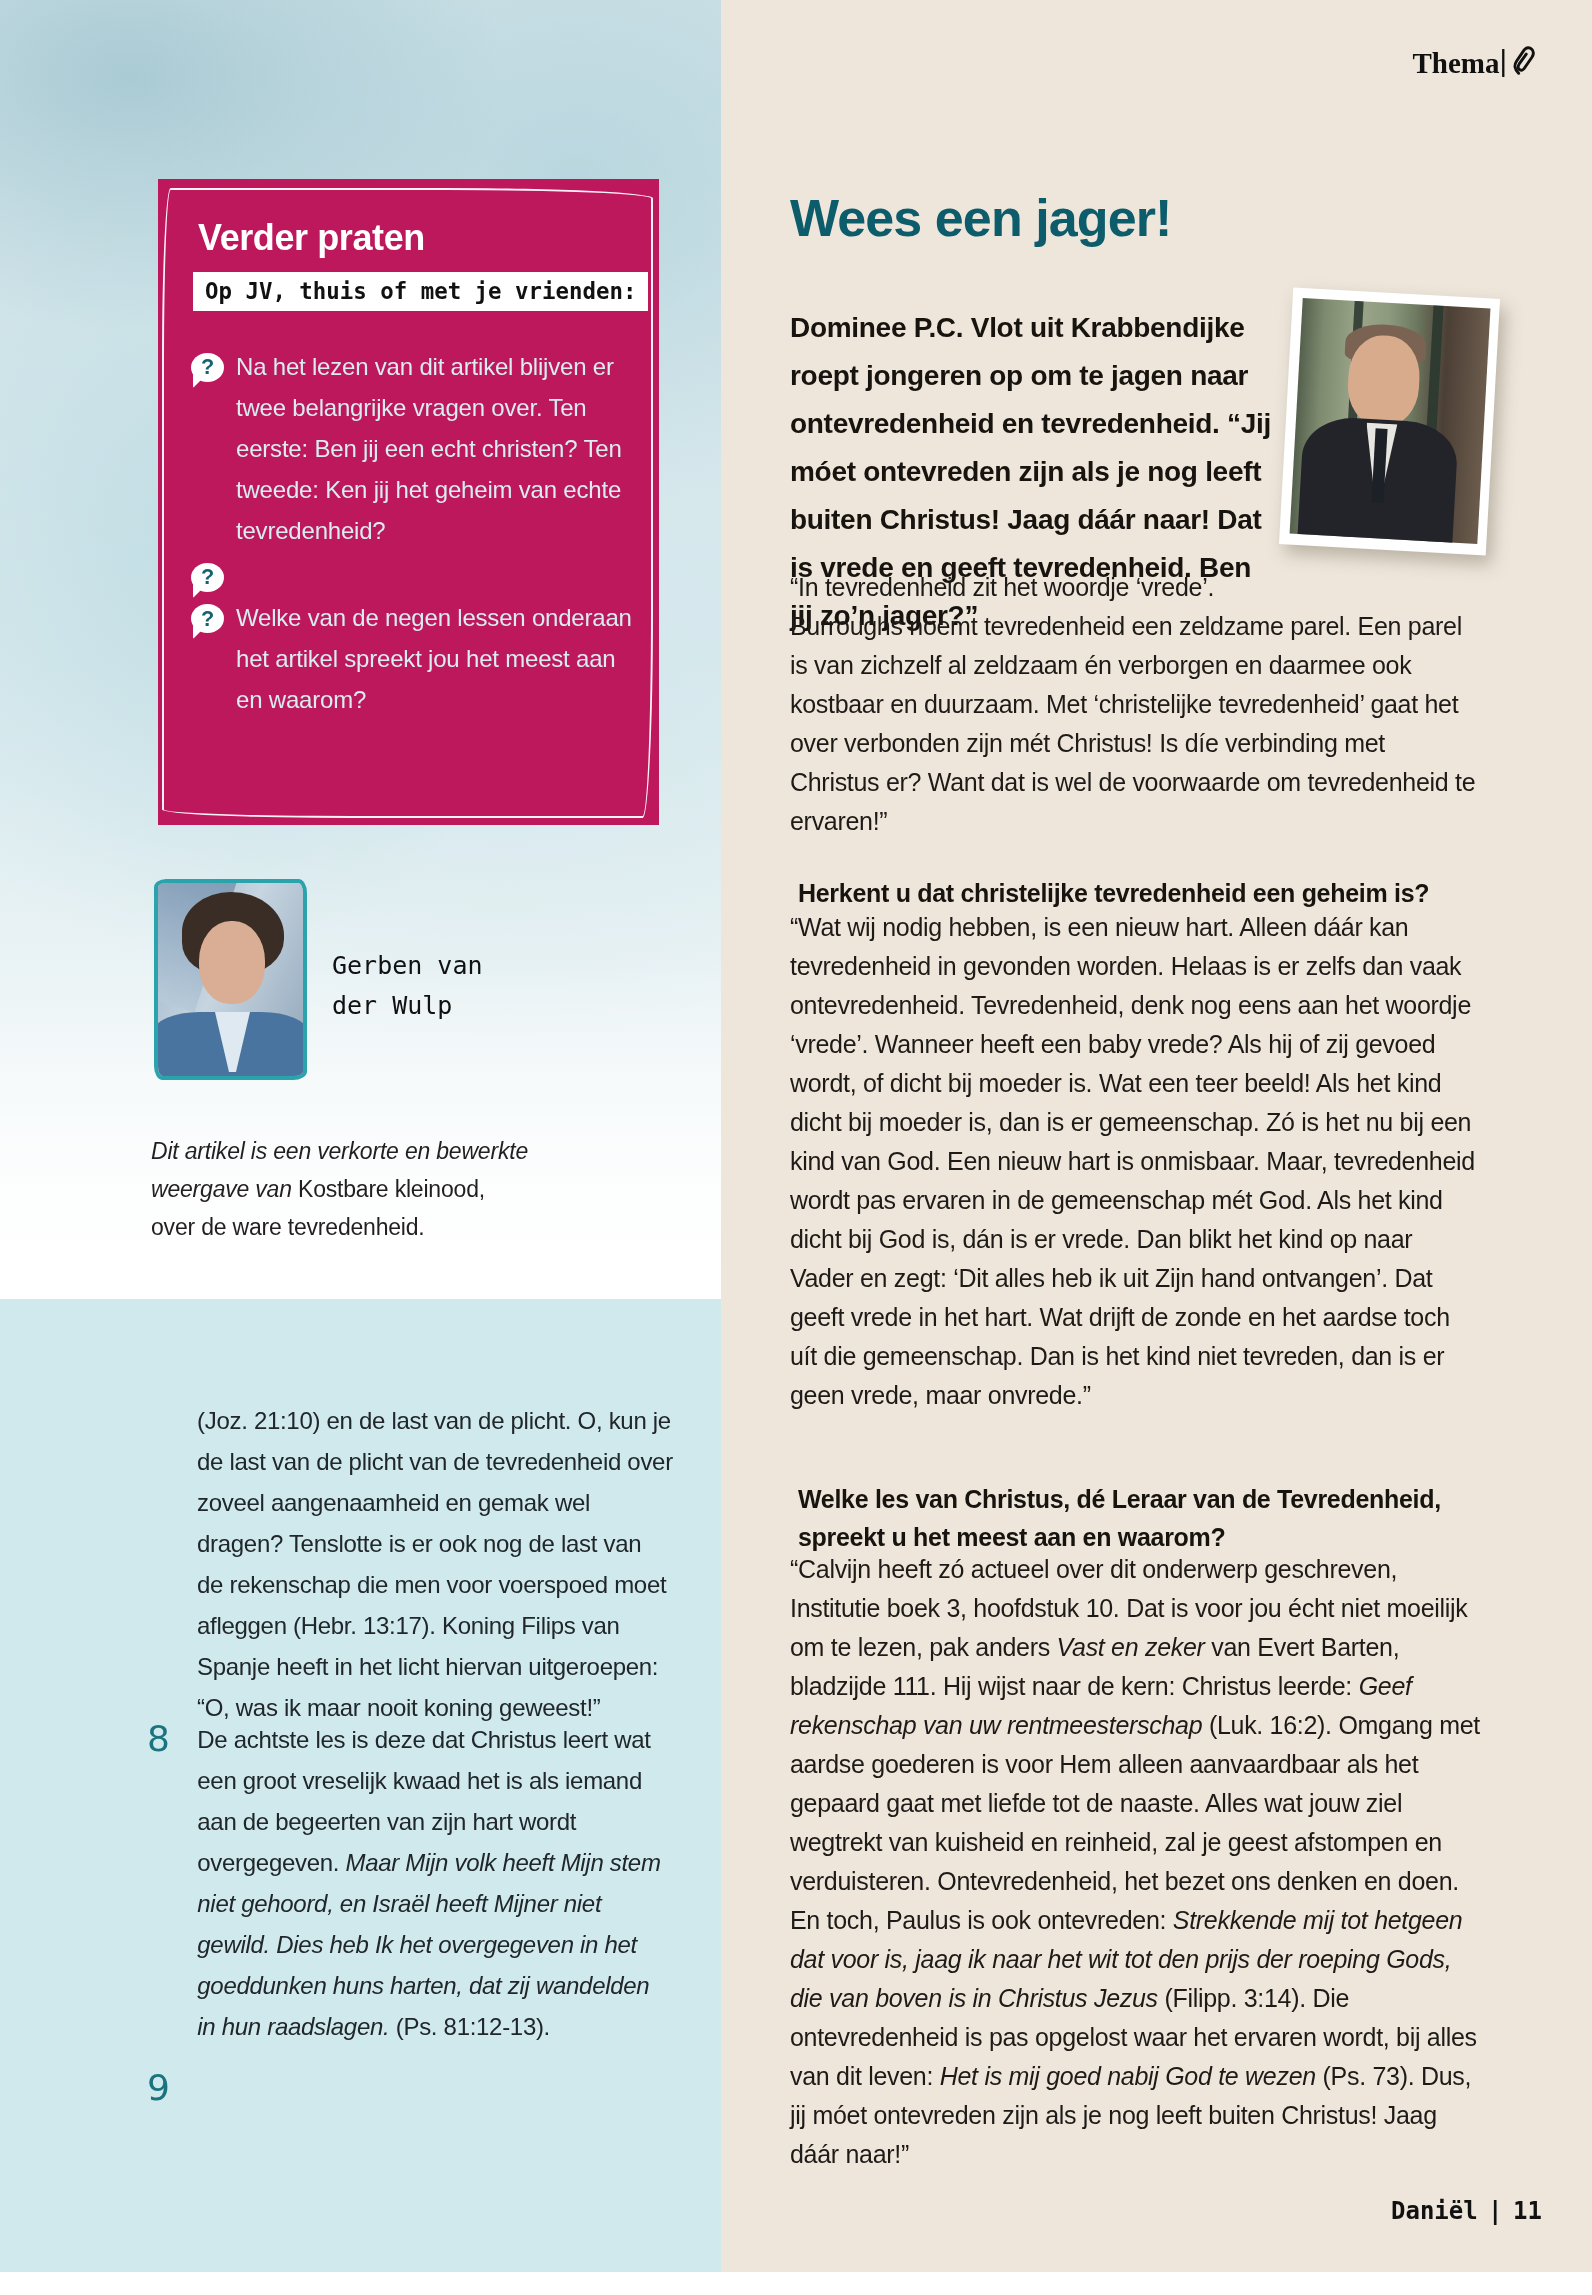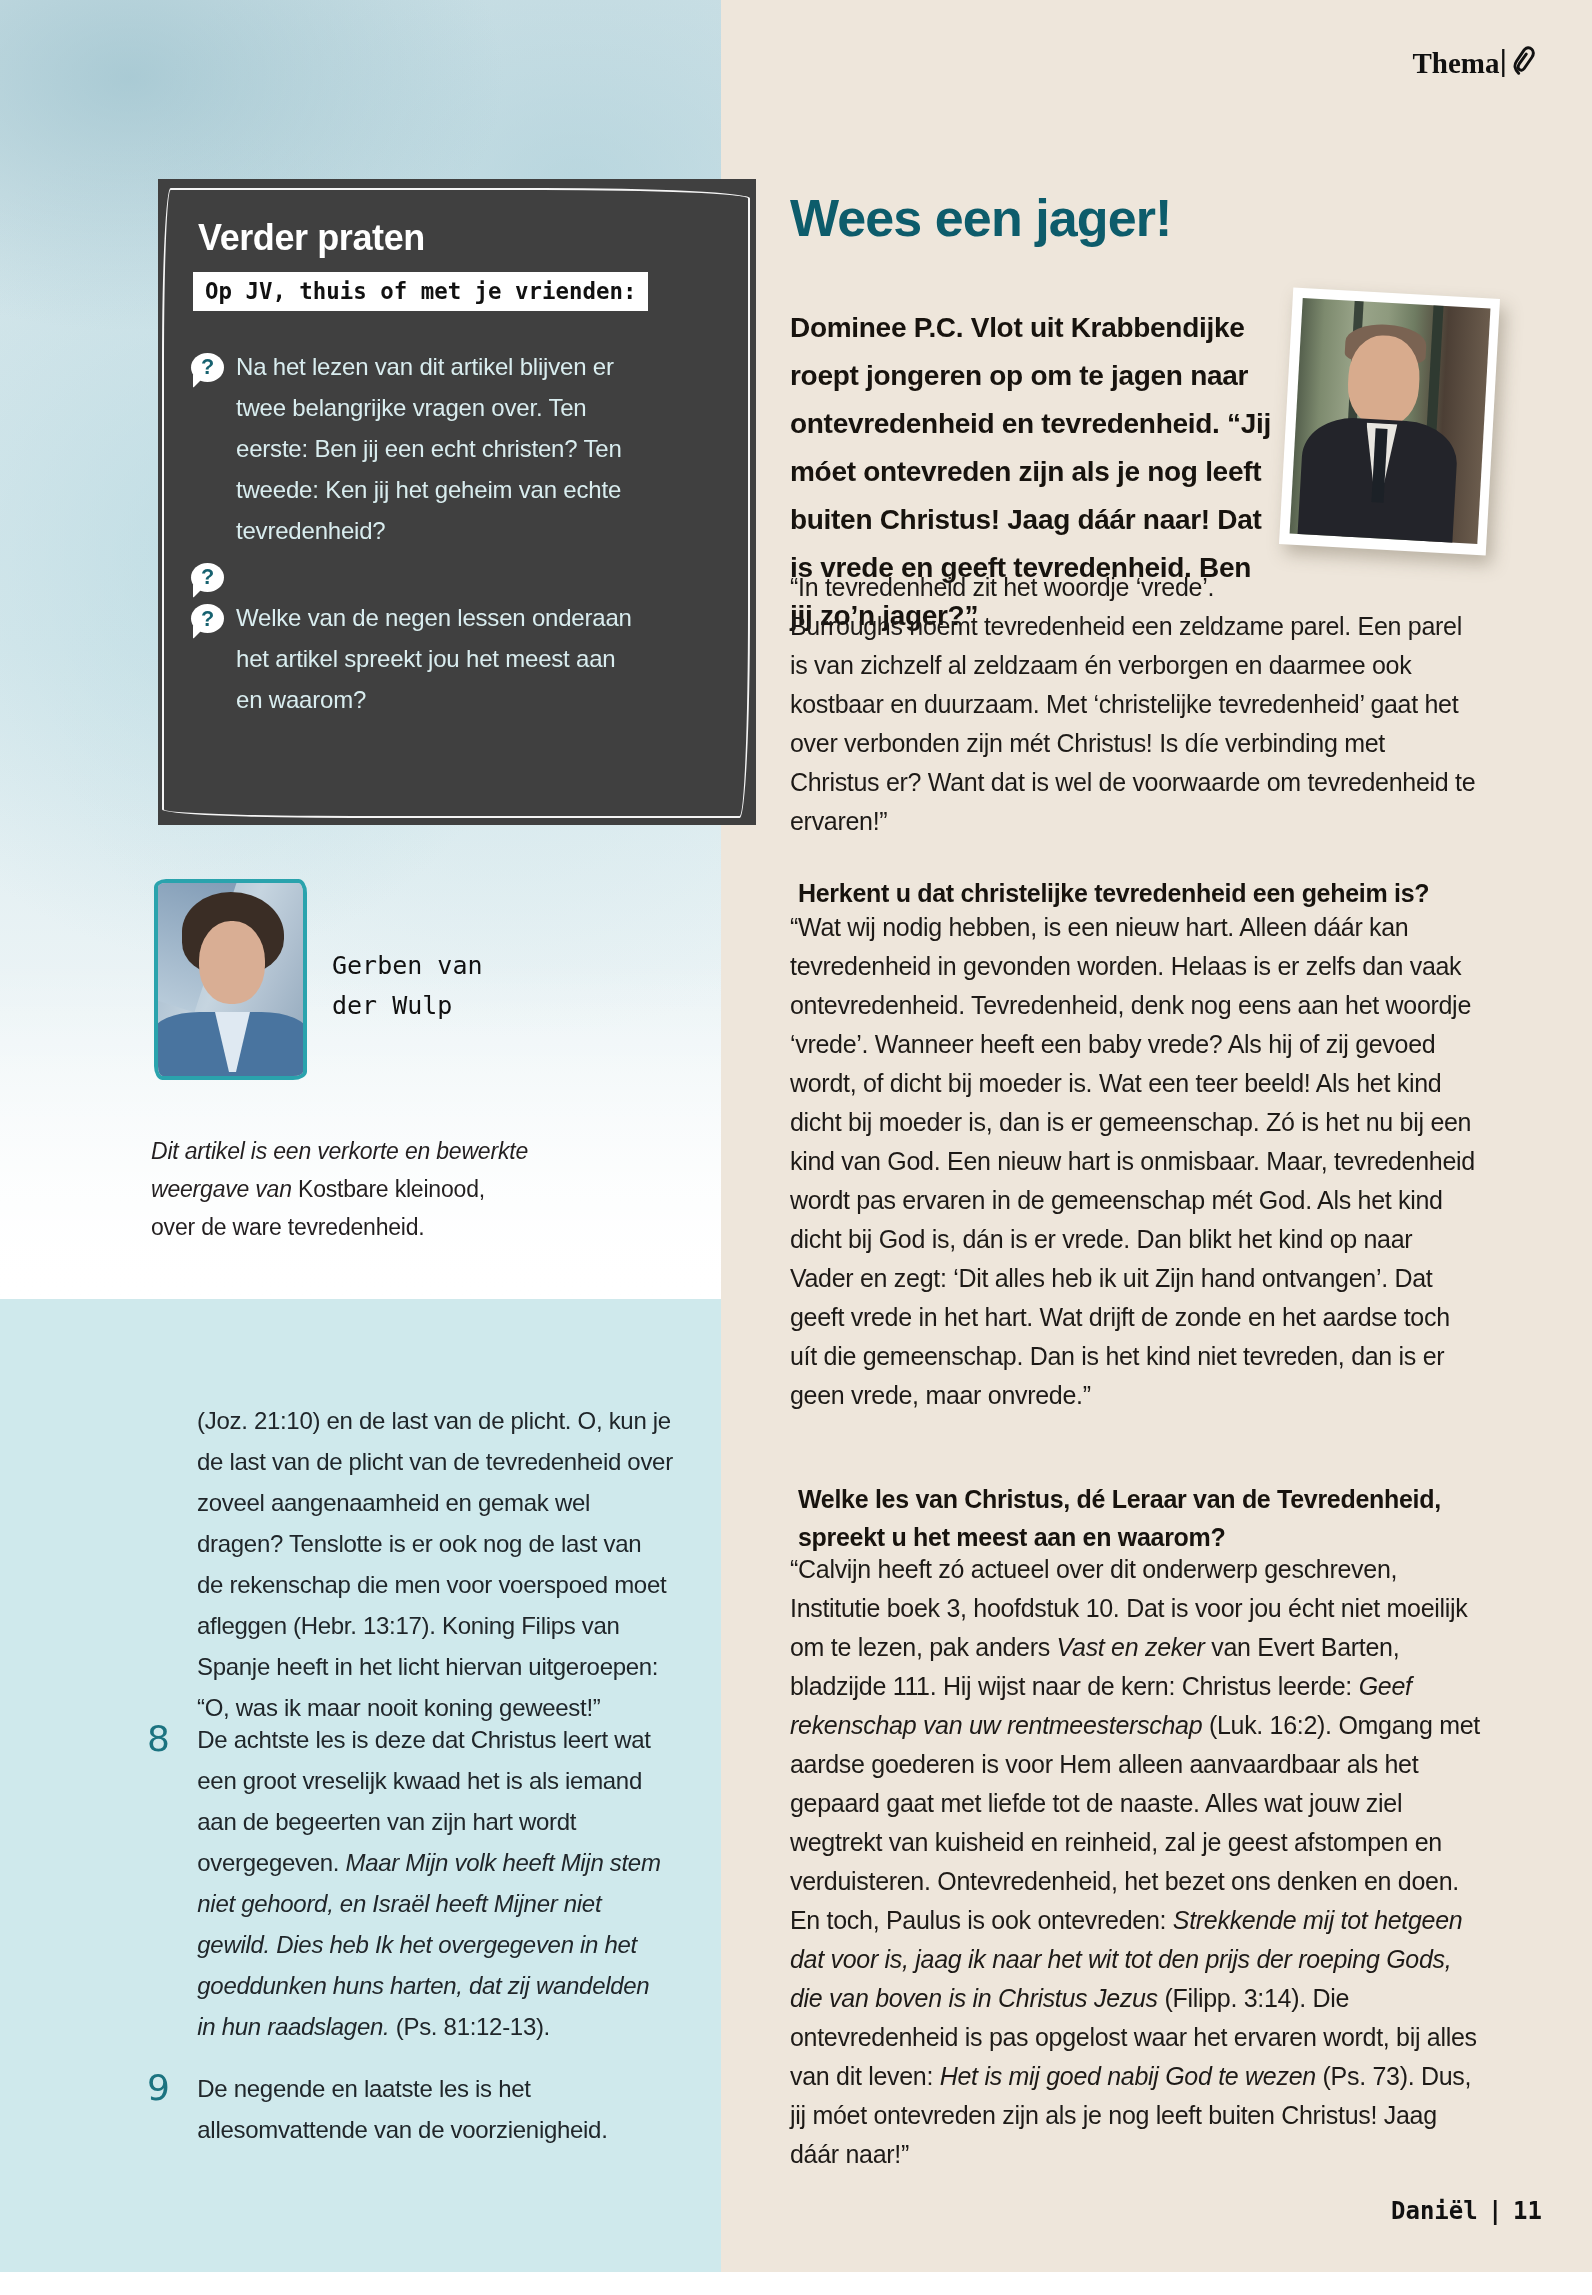--- a/index.html
+++ b/index.html
@@ -21,21 +21,21 @@
   .left-panel{position:absolute;left:0;top:1299px;width:721px;height:973px;background:#cfe9ec;}
   .right-bg{position:absolute;left:721px;top:0;width:871px;height:2272px;background:#eee6db;}
 
   
   .thema{position:absolute;top:45px;left:1342px;width:198px;display:flex;align-items:center;justify-content:flex-end;}
   .thema .label{font-family:"Liberation Serif", serif;font-weight:bold;font-size:29px;color:#111;}
   .thema .bar{font-size:29px;font-weight:400;color:#111;transform:translateY(-1.7px);}
   .thema svg{display:block;}
 
   
-  .talkbox{position:absolute;left:158px;top:179px;width:598px;height:646px;background:#404040;}
+  .talkbox{position:absolute;left:158px;top:179px;width:501px;height:646px;background:#be185d;}
   .talkbox .sketch{position:absolute;left:4.3px;top:8.6px;right:6px;bottom:7px;border:2.2px solid rgba(255,255,255,.95);
     border-radius:8.6px 207px 10.4px 190px / 173px 10.4px 207px 8.6px;pointer-events:none;}
   .talkbox h2{margin:0;padding:41px 0 0 40px;font-size:36px;line-height:1;color:#ffffff;letter-spacing:-0.4px;}
   .talkbox .strip{display:inline-block;margin:15.5px 0 0 35px;background:#ffffff;color:#111;
     font-family:"DejaVu Sans Mono", monospace;font-size:22.4px;font-weight:bold;padding:6px 12px 7px 12px;}
   .talkbox ul{list-style:none;margin:35px 0 0 0;padding:0 24px 0 33px;}
   .talkbox li{display:flex;align-items:flex-start;gap:12px;margin-bottom:5.2px;}
   .qicon{flex:0 0 auto;width:33px;height:29px;margin-top:7px;background:#ffffff;border-radius:50% 50% 50% 50%;
     position:relative;display:flex;align-items:center;justify-content:center;}
   .qicon::after{content:"";position:absolute;left:1.7px;bottom:-6px;width:0;height:0;
@@ -158,21 +158,20 @@
 <p class="note"><i>Dit artikel is een verkorte en bewerkte weergave van </i><span>Kostbare kleinood, over de ware tevredenheid.</span></p>
 
 <p class="lead">(Joz. 21:10) en de last van de plicht. O, kun je de last van de plicht van de tevredenheid over zoveel aangenaamheid en gemak wel dragen? Tenslotte is er ook nog de last van de rekenschap die men voor voerspoed moet afleggen (Hebr. 13:17). Koning Filips van Spanje heeft in het licht hiervan uitgeroepen: “O, was ik maar nooit koning geweest!”</p>
 
 <div class="lesson n8">
   <span class="num">8</span>
   <p><span>De achtste les is deze dat Christus leert wat een groot vreselijk kwaad het is als iemand aan de begeerten van zijn hart wordt overgegeven. </span><i>Maar Mijn volk heeft Mijn stem niet gehoord, en Israël heeft Mijner niet gewild. Dies heb Ik het overgegeven in het goeddunken huns harten, dat zij wandelden in hun raadslagen. </i><span>(Ps. 81:12-13).</span></p>
 </div>
 <div class="lesson n9">
   <span class="num">9</span>
-  <p><span>De negende en laatste les is het allesomvattende van de voorzienigheid.</span></p>
 </div>
 
 <main class="article">
   <h1>Wees een jager!</h1>
   <p class="intro">Dominee P.C. Vlot uit Krabbendijke roept jongeren op om te jagen naar ontevredenheid en tevredenheid. “Jij móet ontevreden zijn als je nog leeft buiten Christus! Jaag dáár naar! Dat is vrede en geeft tevredenheid. Ben jij zo’n jager?”</p>
 
   <div class="polaroid">
     <div class="pic">
       <div class="frame"></div>
       <div class="frame2"></div>

